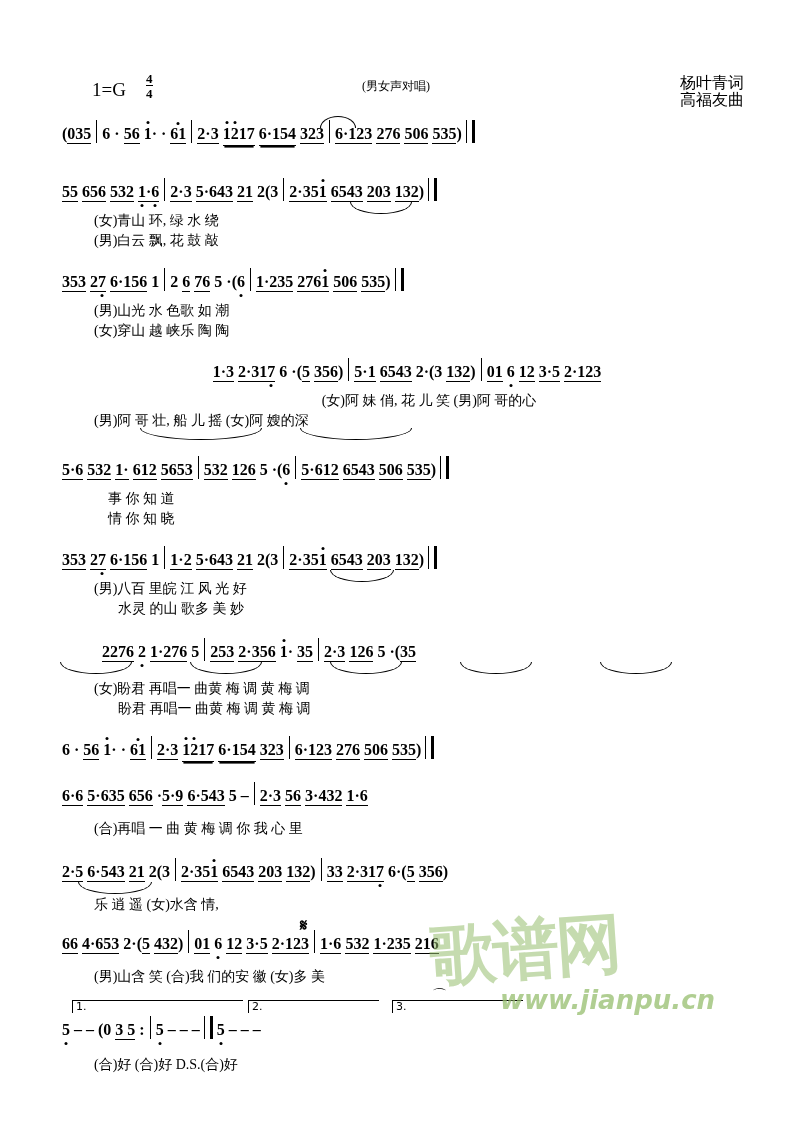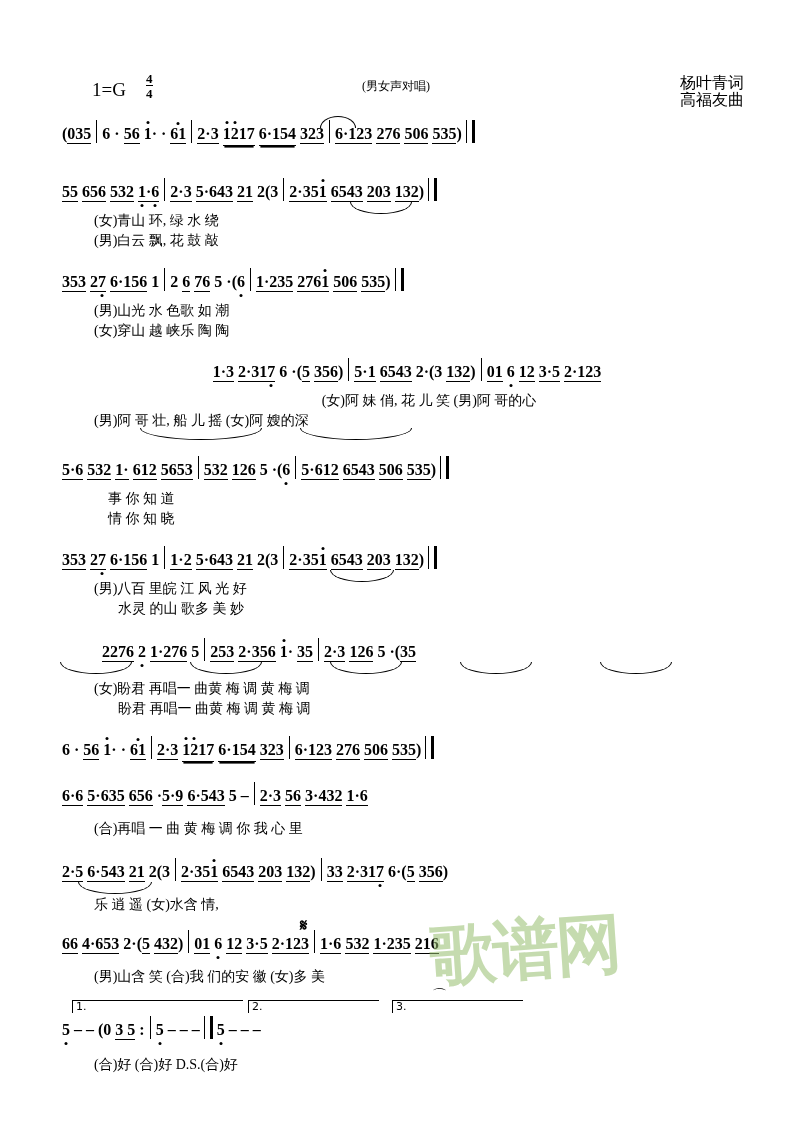--- a/index.html
+++ b/index.html
@@ -232,13 +232,14 @@
       <span>3.</span>
     </div>
     <div class="fermata" style="left:432px;top:-14px;">⌒</div>
     <div class="notes" style="top:16px;">
       <span class="seg"><span class="dotbelow">5</span> – – (0 <span class="u1">3 5</span> :</span><span class="bar"></span><span class="seg"><span class="dotbelow">5</span> – – –</span><span class="dbar"></span><span class="seg"><span class="dotbelow">5</span> – – –</span>
     </div>
     <div class="lyric" style="top:56px;">(合)好           (合)好        D.S.(合)好</div>
   </div>
 
   <div class="wm">歌谱网</div>
+  <div class="wm2">www.jianpu.cn</div>
 </div>
 
 </body></html>

